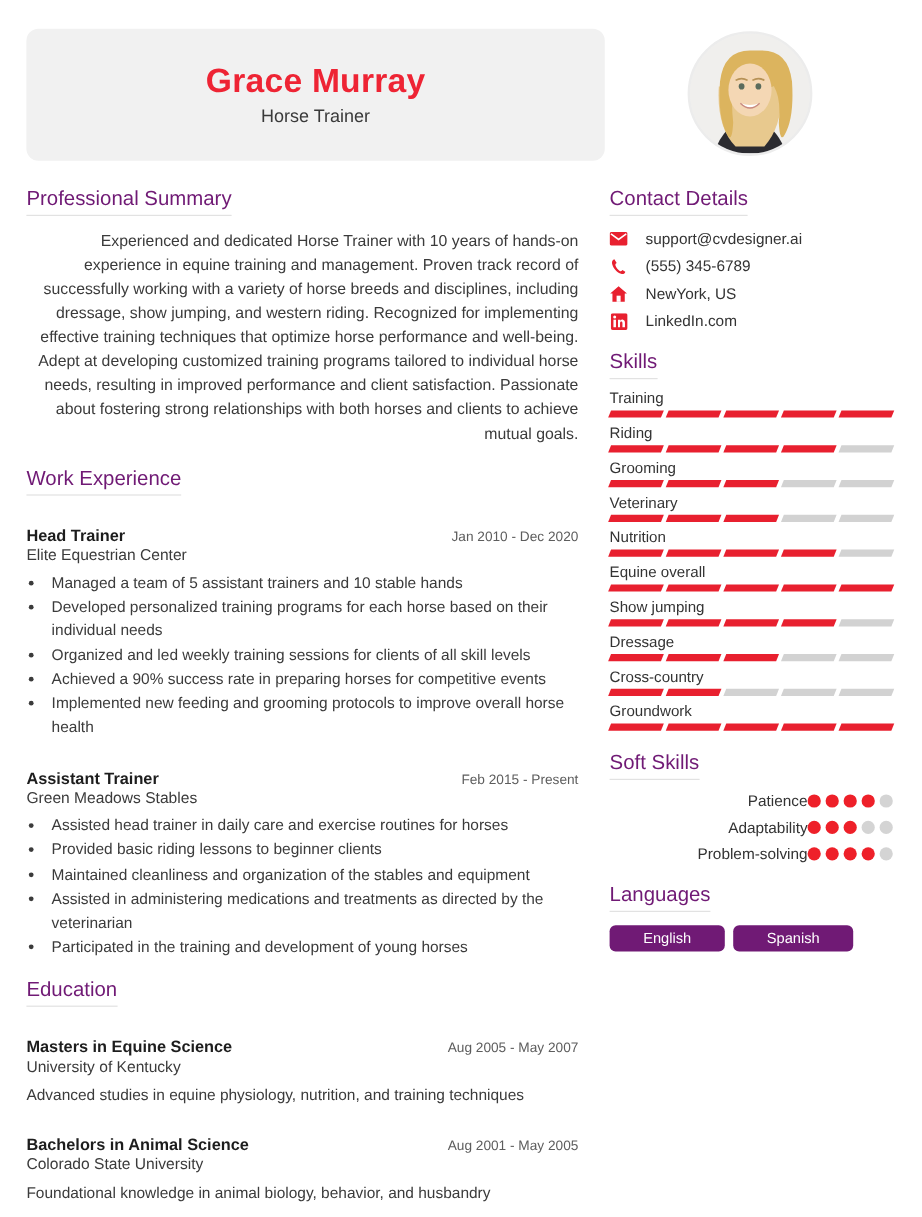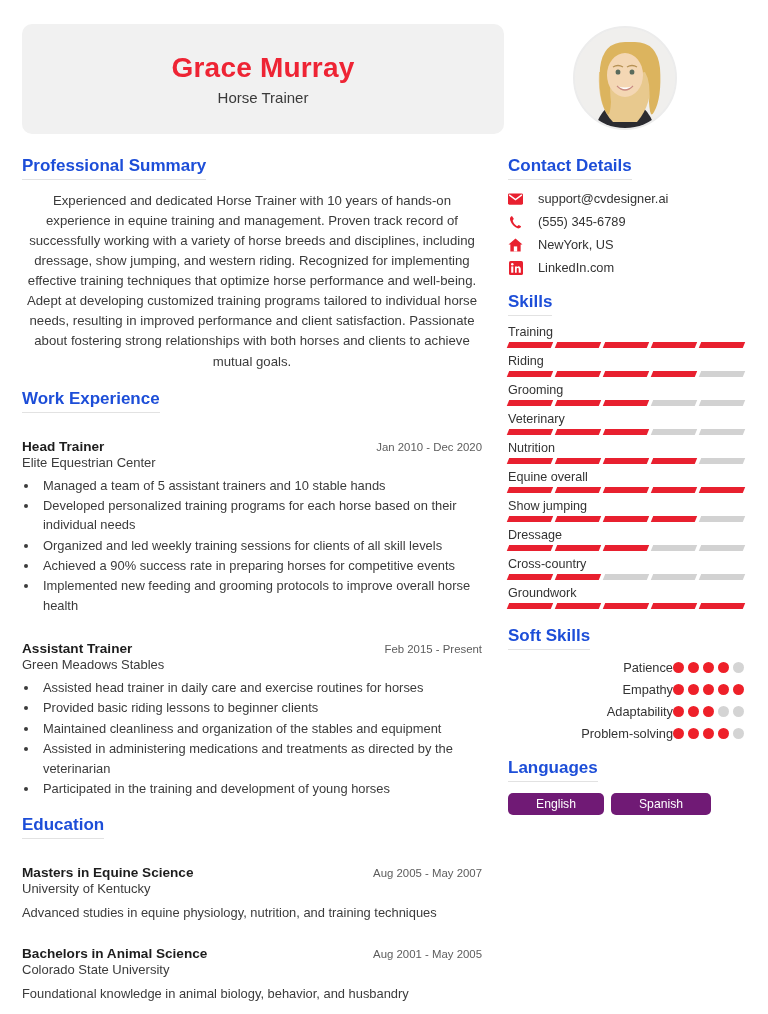--- a/index.html
+++ b/index.html
@@ -32,29 +32,29 @@
     background: #efefef; position: relative;
   }
   .photo svg { display: block; width: 100%; height: 100%; }
 
   
   .cols { display: flex; margin-top: 22px; }
   .left { width: 486px; padding-right: 26px; }
   .right { width: 236px; }
 
   h2.section {
-    font-size: 17px; font-weight: bold; color: #1d4ed8;
+    font-size: 17px; font-weight: normal; color: #701a75;
     display: inline-block; padding-bottom: 3px;
     border-bottom: 1.5px solid #e2e2e2;
   }
   .sec-block { margin-bottom: 17px; }
 
   .summary-text {
     font-size: 13.2px; line-height: 1.52; color: #3b3b3b;
-    margin-top: 11px; text-align: center;
+    margin-top: 11px; text-align: right;
   }
 
   
   .entry { margin-top: 26px; }
   .entry-head { display: flex; justify-content: space-between; align-items: baseline; }
   .entry-title { font-size: 13.6px; font-weight: bold; color: #1d1d1d; }
   .entry-date { font-size: 11.4px; color: #5d5d5d; white-space: nowrap; }
   .entry-org { font-size: 13px; color: #3b3b3b; margin-top: 1px; }
   ul.bullets { margin: 6px 0 0 17px; }
   ul.bullets li {
@@ -351,30 +351,20 @@
               <span class="soft-name">Patience</span>
      <span class="dots">
                 <span class="dot on"></span>
                 <span class="dot on"></span>
                 <span class="dot on"></span>
                 <span class="dot on"></span>
                 <span class="dot "></span>
               </span>
             </div>
             <div class="soft-row">
-              <span class="soft-name">Empathy</span>
-     <span class="dots">
-                <span class="dot on"></span>
-                <span class="dot on"></span>
-                <span class="dot on"></span>
-                <span class="dot on"></span>
-                <span class="dot on"></span>
-              </span>
-            </div>
-            <div class="soft-row">
               <span class="soft-name">Adaptability</span>
      <span class="dots">
                 <span class="dot on"></span>
                 <span class="dot on"></span>
                 <span class="dot on"></span>
                 <span class="dot "></span>
                 <span class="dot "></span>
               </span>
             </div>
             <div class="soft-row">

